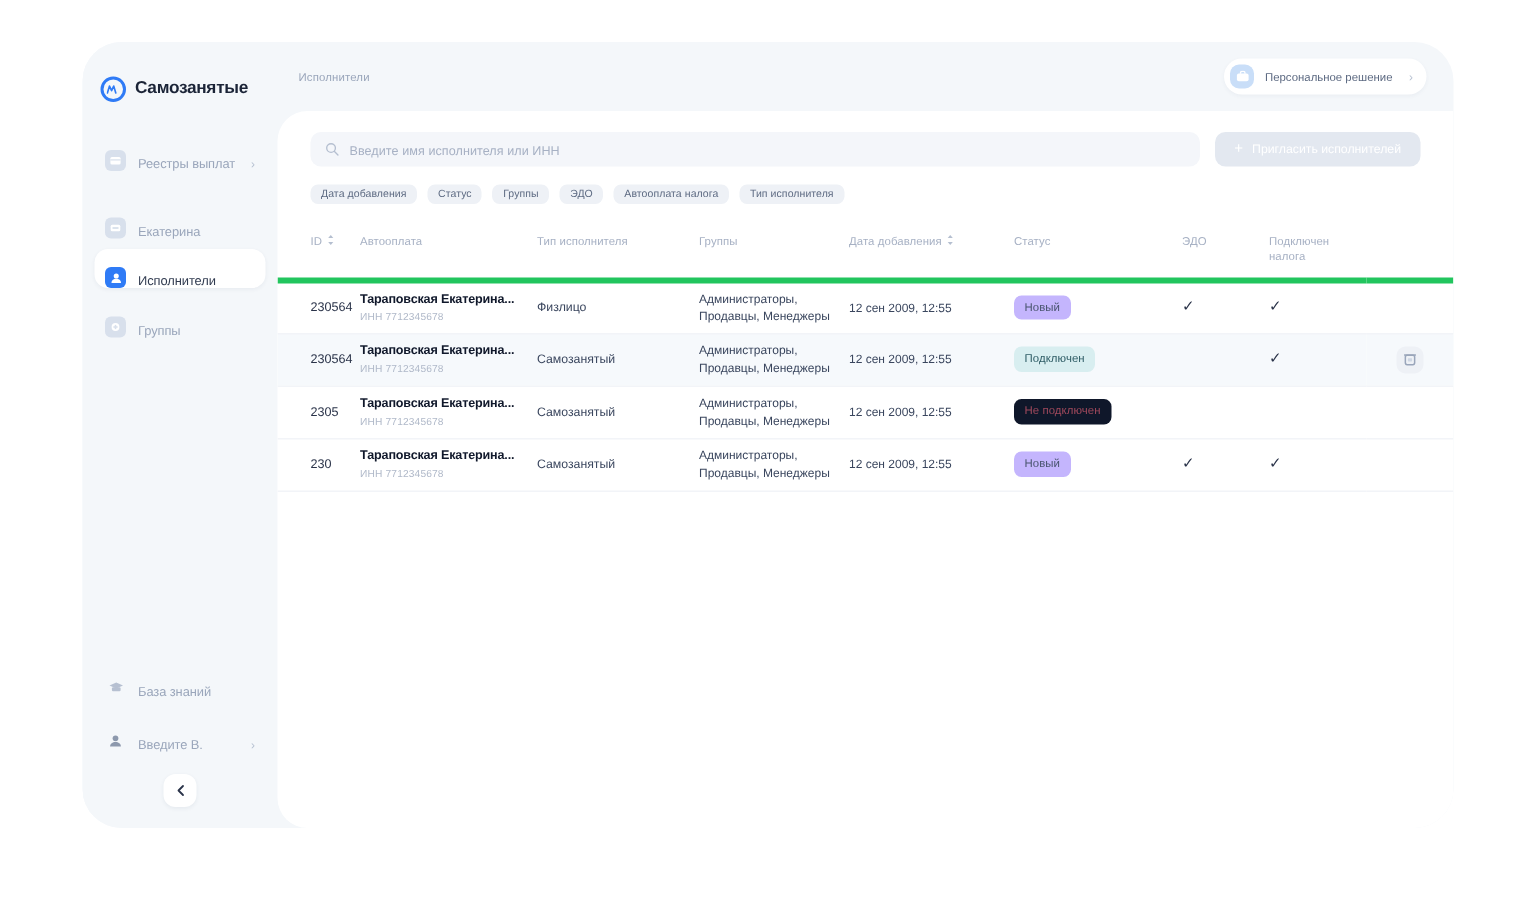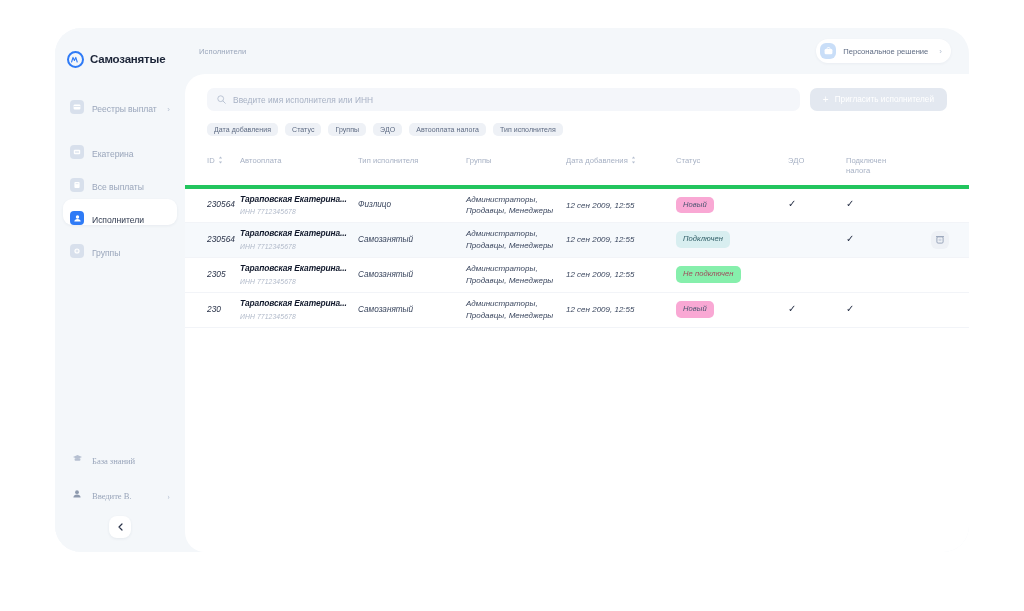--- a/index.html
+++ b/index.html
@@ -89,21 +89,21 @@
     font-size: 8px;
     color: #b6c0d1;
     line-height: 1;
   }
   .nav-sep { height: 12px; }
 
   .nav-bottom {
     margin-top: auto;
     padding: 0 8px 6px;
   }
-  .nav-bottom .nav-item { margin-bottom: 9px; font-family: Liberation Serif, serif; }
+  .nav-bottom .nav-item { margin-bottom: 9px; }
   .collapse-wrap {
     display: flex;
     justify-content: center;
     padding-bottom: 14px;
   }
   .collapse-btn {
     width: 22px; height: 22px;
     background: #ffffff;
     border-radius: 8px;
     display: flex; align-items: center; justify-content: center;
@@ -250,21 +250,21 @@
     color: #a7b1c4;
     padding: 7px 0 8px 0;
     vertical-align: top;
     line-height: 1.35;
     letter-spacing: .05px;
   }
   thead tr { border-bottom: 4px solid #22c55e; }
   .th-inner { display: flex; align-items: flex-start; gap: 3px; }
   .sort-ico { display: inline-block; line-height: 1; }
 
-  tbody tr { border-bottom: 1px solid #f2f4f8; height: 35px; font-style: italic; }
+  tbody tr { border-bottom: 1px solid #f2f4f8; height: 35px; }
   tbody tr.hovered { background: #f6f9fc; }
   tbody td {
     font-size: 8.2px;
     color: #31405c;
     vertical-align: middle;
     padding: 5px 0;
     line-height: 1.4;
   }
   td.c-id { padding-left: 22px; color: #2a3349; font-size: 8.4px; }
   .perf-name { font-size: 8.4px; font-weight: bold; color: #10182b; letter-spacing: -.1px; }
@@ -273,23 +273,23 @@
   .groups-cell { color: #3a465e; font-size: 8px; line-height: 1.45; }
   .date-cell { color: #3a465e; font-size: 8px; }
 
   .badge {
     display: inline-block;
     border-radius: 5px;
     padding: 3px 7px;
     font-size: 7.6px;
     letter-spacing: .05px;
   }
-  .badge.new { background: #f9a8d4; color: #4a5570; }
+  .badge.new { background: #c4b5fd; color: #4a5570; }
   .badge.connected { background: #d8eef0; color: #2f5d66; }
-  .badge.notconnected { background: #86efac; color: #a0495c; }
+  .badge.notconnected { background: #0f172a; color: #a0495c; }
 
   .check { color: #2a3349; font-size: 10px; line-height: 1; }
   .row-actions { text-align: center; }
   .trash-btn {
     width: 18px; height: 18px;
     border-radius: 6px;
     background: #eef1f6;
     display: inline-flex; align-items: center; justify-content: center;
     cursor: pointer;
   }
@@ -325,29 +325,20 @@
         </div>
         <div class="nav-sep"></div>
         <div class="nav-item">
           <span class="nav-ico">
             <svg width="8" height="8" viewBox="0 0 8 8">
                 <rect x="0.8" y="1.8" width="6.4" height="4.4" rx="1" fill="#fff"></rect>
                 <rect x="2" y="3.4" width="4" height="1.2" fill="#d8e0ec"></rect>
               </svg>
           </span>
           <span class="label">Екатерина</span>
-        </div>
-        <div class="nav-item">
-          <span class="nav-ico">
-            <svg width="8" height="8" viewBox="0 0 8 8">
-                <rect x="1.4" y="0.9" width="5.2" height="6.2" rx="1" fill="#fff"></rect>
-                <rect x="2.6" y="2.4" width="2.8" height="0.7" fill="#d8e0ec"></rect>
-              </svg>
-          </span>
-          <span class="label">Все выплаты</span>
         </div>
         <div class="nav-item active">
           <span class="nav-ico">
             <svg width="9" height="9" viewBox="0 0 9 9">
                 <circle cx="4.5" cy="3" r="1.7" fill="#fff"></circle>
                 <path d="M1.3 7.6c0-1.8 1.5-2.7 3.2-2.7s3.2 0.9 3.2 2.7z" fill="#fff"></path>
               </svg>
           </span>
           <span class="label">Исполнители</span>
         </div>

